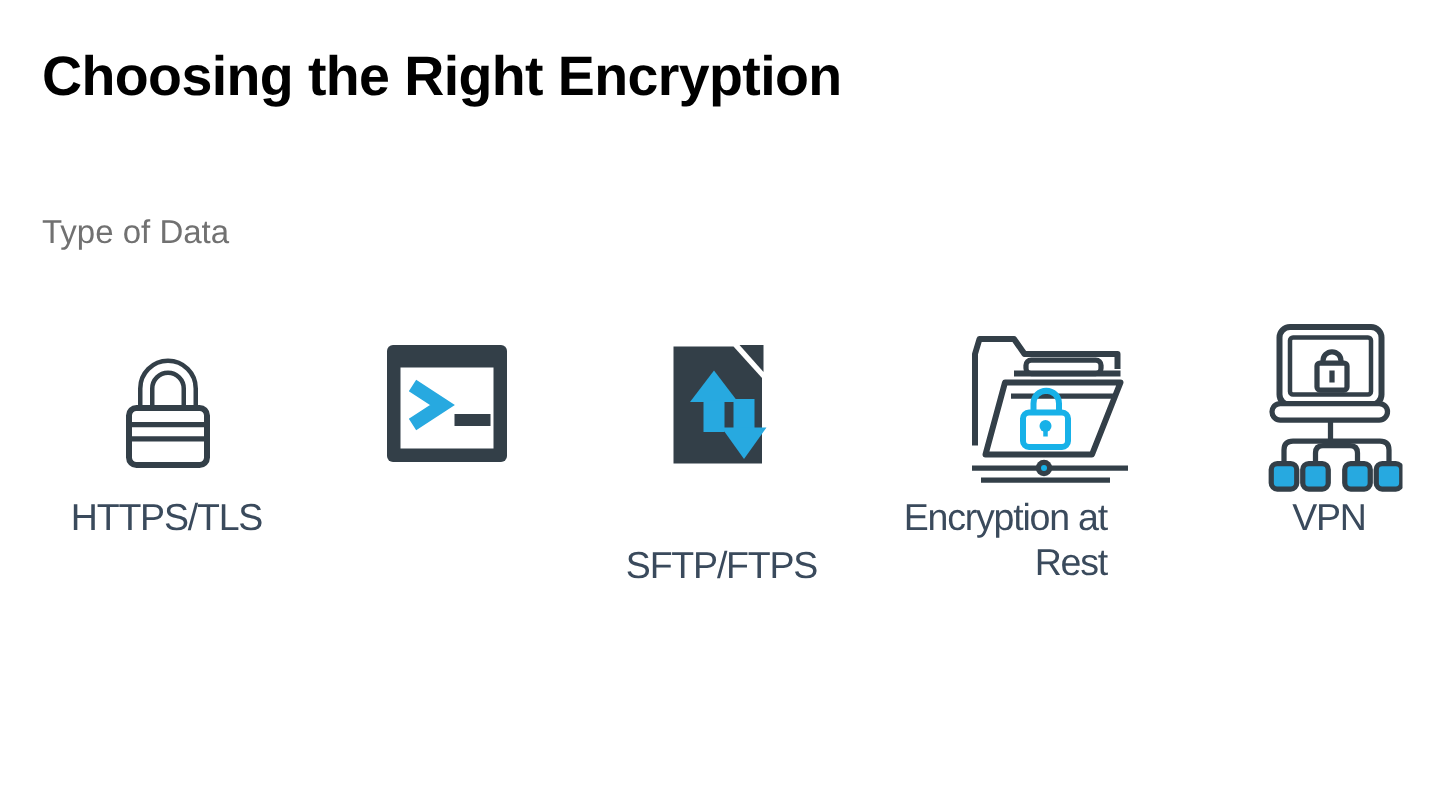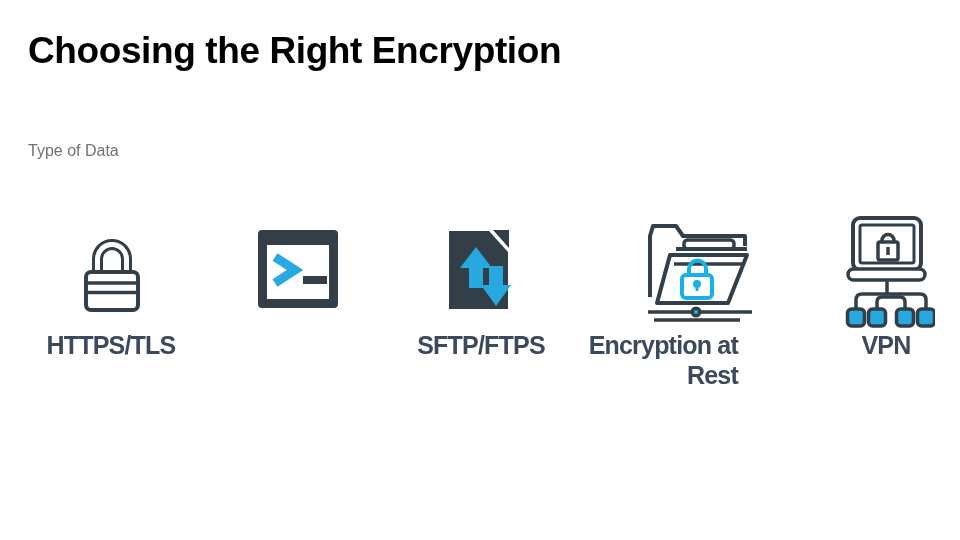--- a/index.html
+++ b/index.html
@@ -14,41 +14,41 @@
 
   .title{
     position:absolute;left:28px;top:29px;
     font-size:37px;font-weight:700;line-height:1.18;
     color:var(--title-color,#000);
     letter-spacing:-0.4px;
     white-space:nowrap;
   }
   .subtitle{
     position:absolute;left:28px;top:142px;
-    font-size:16px;font-weight:400;
+    font-size:22px;font-weight:400;
     color:var(--subtitle-gray,#717171);
     white-space:nowrap;
   }
 
   .icon{position:absolute;}
   #icon-https {left:82px; top:233px;}
   #icon-ssh   {left:258px;top:230px;}
   #icon-sftp  {left:448px;top:227px;}
   #icon-folder{left:640px;top:219px;}
   #icon-vpn   {left:843px;top:216px;}
 
   .option-label{
     position:absolute;top:330px;
-    font-size:25px;font-weight:700;letter-spacing:-0.8px;
+    font-size:25px;font-weight:400;letter-spacing:-0.8px;
     line-height:30px;text-align:center;
     color:var(--label-color,#3A4A5C);
   }
   #label-https {left:21px; width:180px;}
   #label-ssh   {left:207px;width:180px;}
-  #label-sftp  {left:391px;width:180px;}
+  #label-sftp  {left:391px;width:180px;margin-top:32px;}
   #label-enc   {left:588px;width:150px;text-align:right;}
   #label-vpn   {left:796px;width:180px;}
 
   
   .sd{stroke:var(--icon-dark,#333F48);fill:none;}
   .sdf{stroke:var(--icon-dark,#333F48);fill:#fff;}
   .fd{fill:var(--icon-dark,#333F48);}
   .sw{stroke:#fff;fill:none;}
   .fc{fill:var(--accent-cyan,#27A9E0);}
   .sc{stroke:var(--accent-cyan,#27A9E0);fill:none;}

